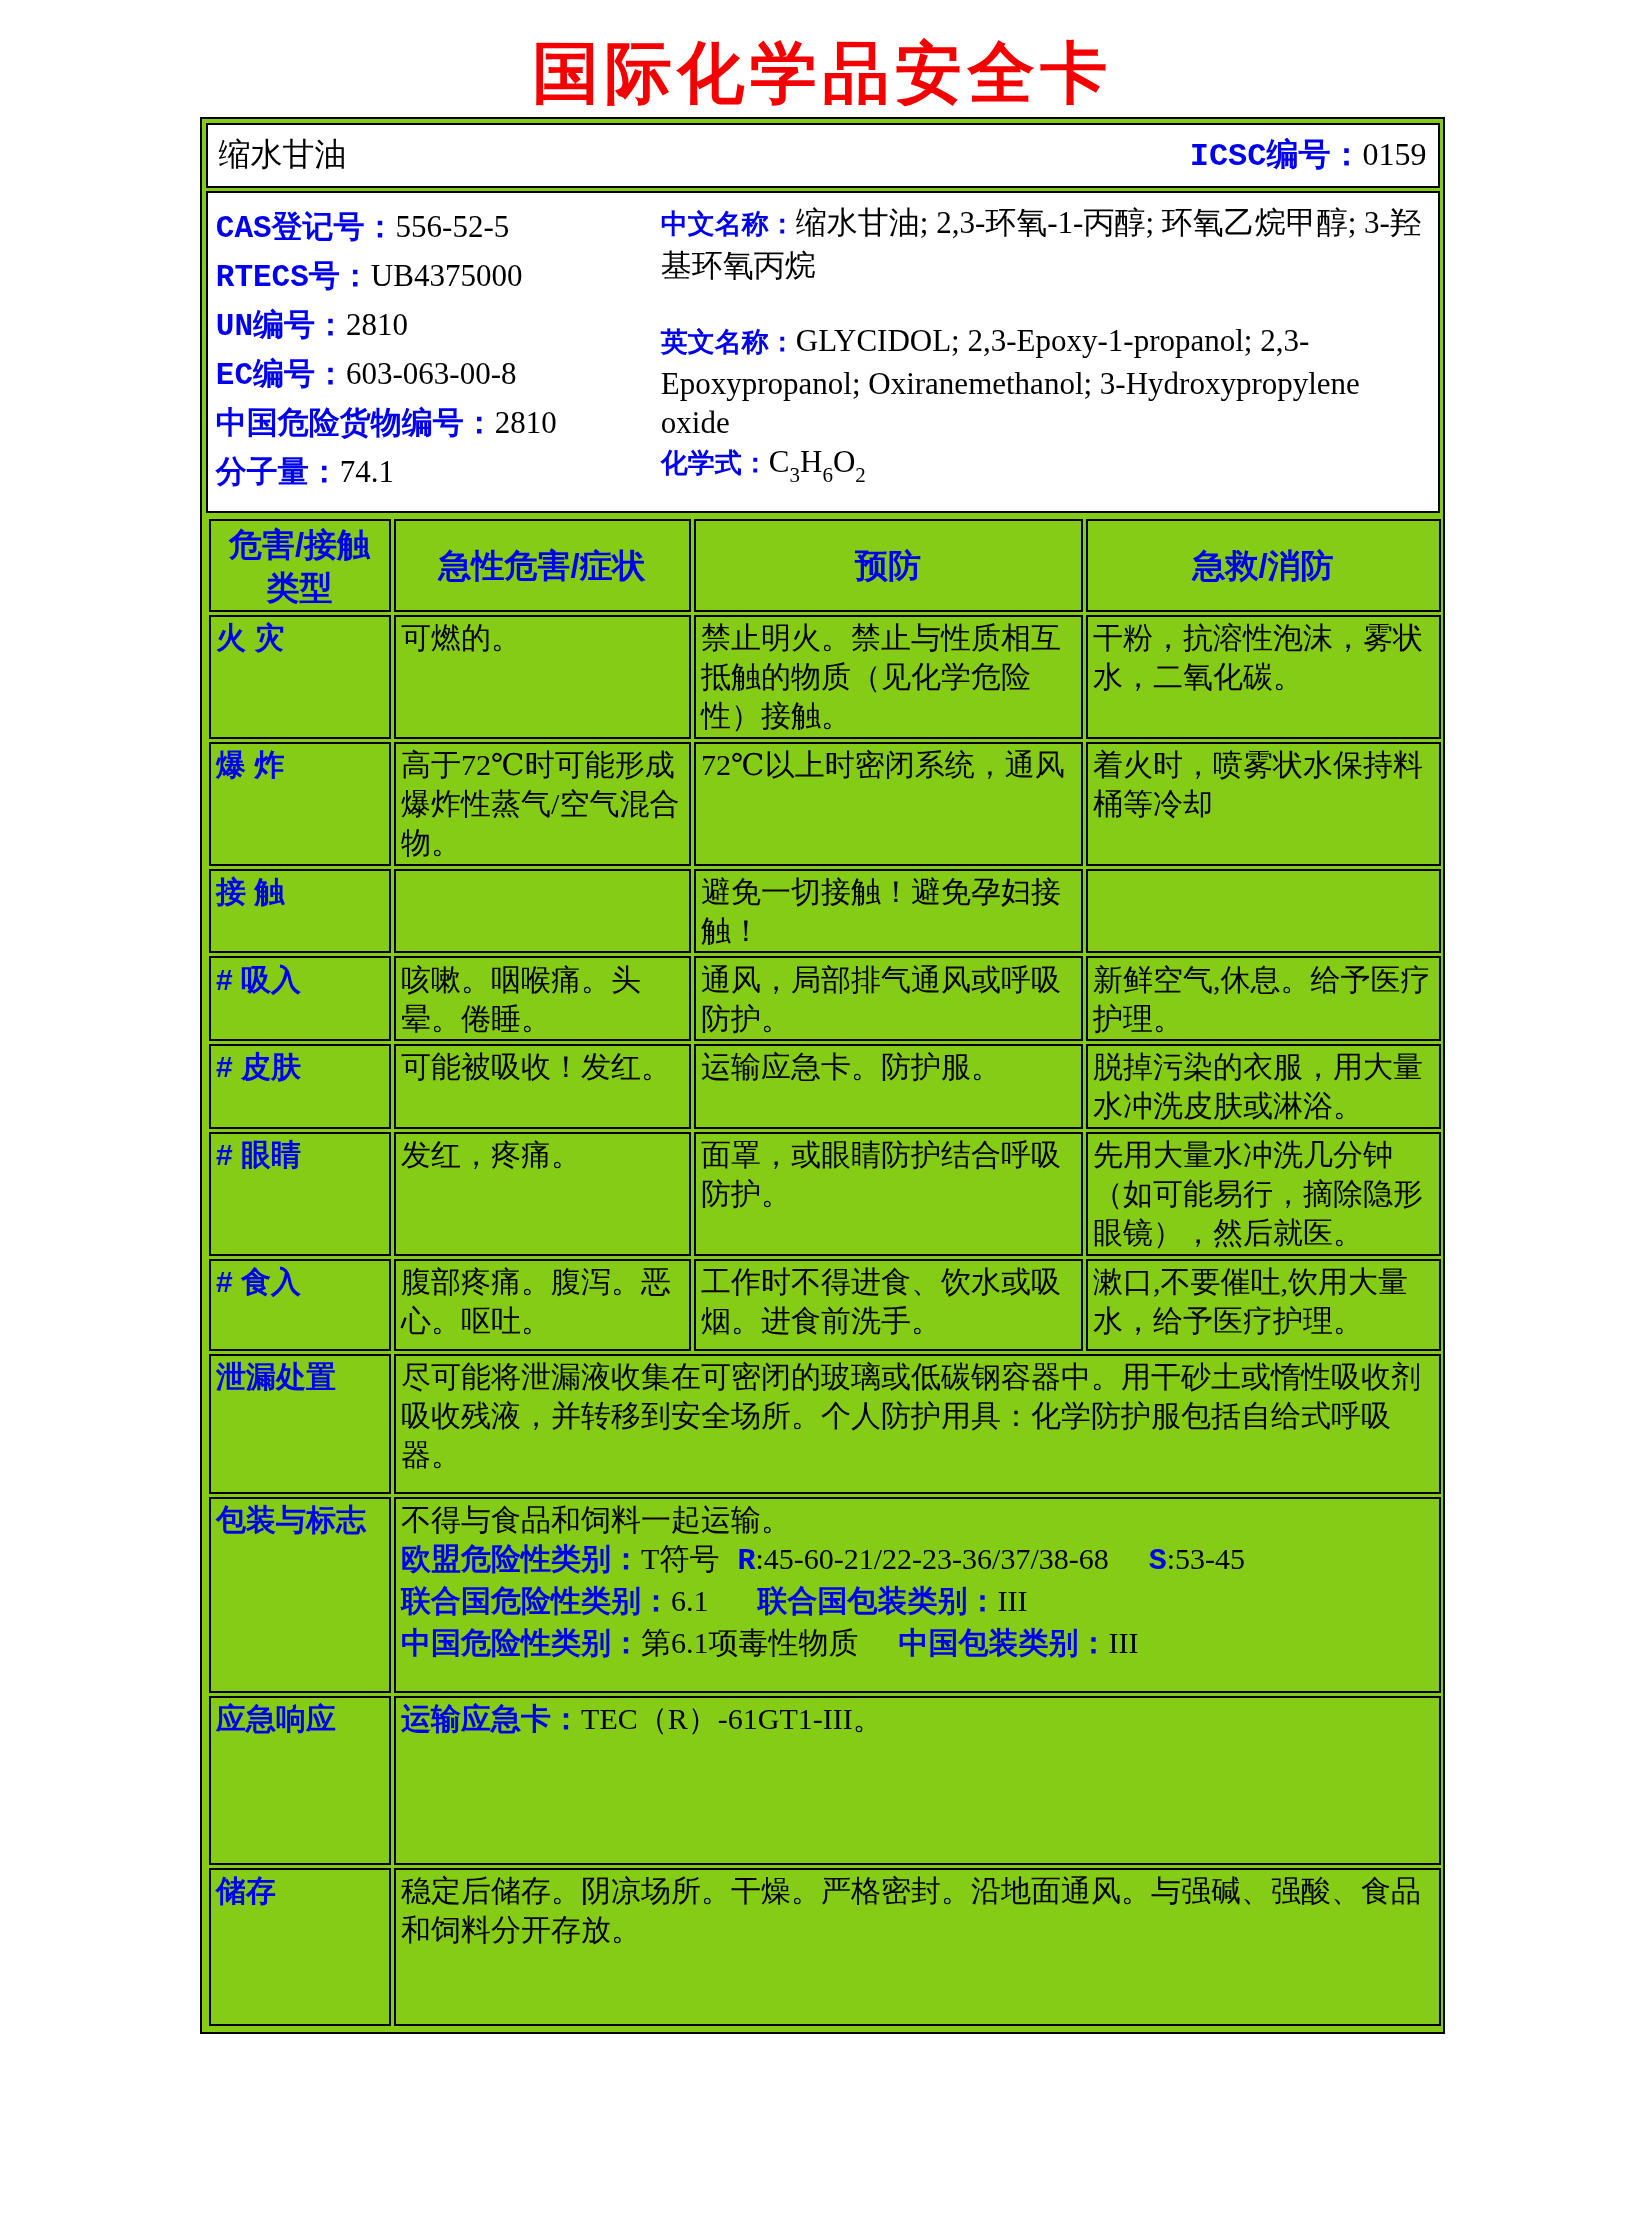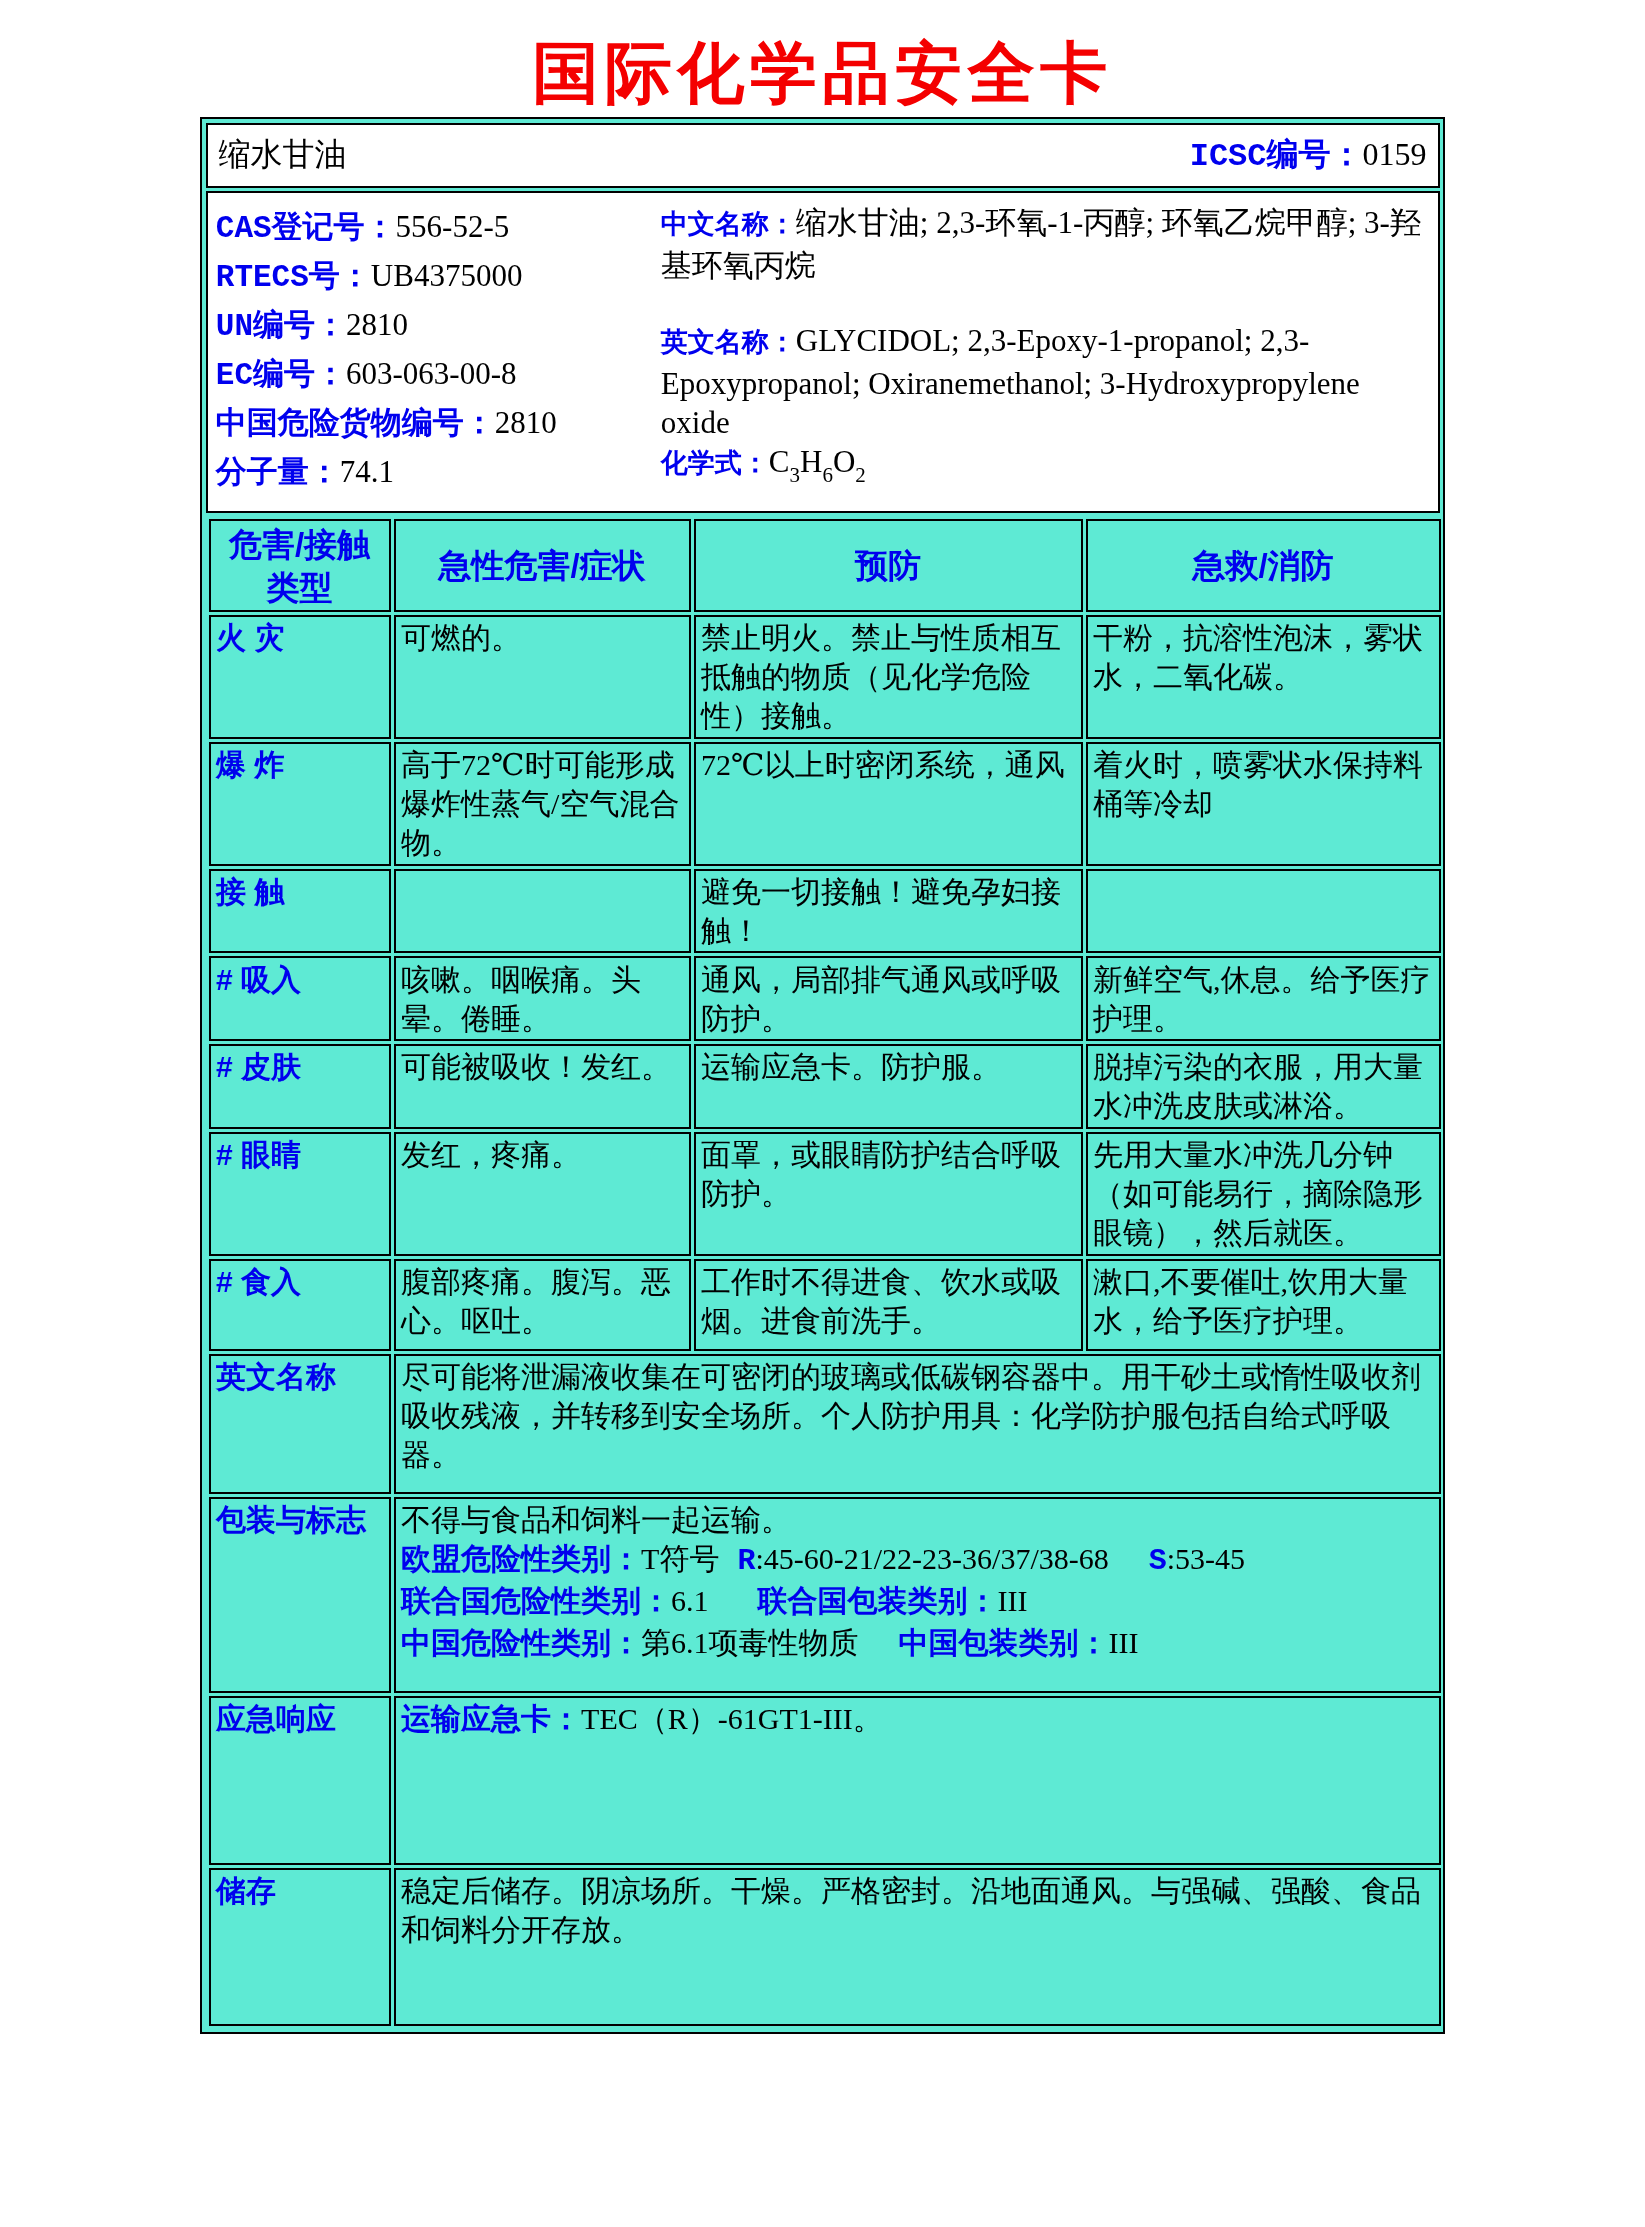--- a/index.html
+++ b/index.html
@@ -9,21 +9,21 @@
     width:1646px; height:2227px; background:#ffffff; position:relative;
     font-family:"Liberation Serif","DejaVu Serif",serif; color:var(--ink);
   }
   .page-title {
     position:absolute; top:28px; left:200px; width:1245px;
     text-align:center; font-size:67px; font-weight:bold; color:var(--red);
     letter-spacing:5.6px; font-family:"DejaVu Serif","Liberation Serif",serif;
   }
   .card {
     position:absolute; left:200px; top:117px; width:1245px;
-    border:2.8px solid var(--ink); padding:3.5px; background:#5eead4;
+    border:2.8px solid var(--ink); padding:3.5px; background:#84cc16;
   }
   .block { border:2.1px solid var(--ink); margin-bottom:3.5px; background:#fff; }
   .blue {
     color:var(--blue); font-weight:bold;
     font-family:Liberation Mono, monospace;
     margin-top:18px;
   }
   
   .head-strip {
     height:65px; display:flex; justify-content:space-between; align-items:center;
@@ -155,21 +155,21 @@
       <td>面罩，或眼睛防护结合呼吸防护。</td>
       <td>先用大量水冲洗几分钟（如可能易行，摘除隐形眼镜），然后就医。</td>
     </tr>
     <tr>
       <td class="rowlbl h-ing"># 食入</td>
       <td>腹部疼痛。腹泻。恶心。呕吐。</td>
       <td>工作时不得进食、饮水或吸烟。进食前洗手。</td>
       <td>漱口,不要催吐,饮用大量水，给予医疗护理。</td>
     </tr>
     <tr>
-      <td class="rowlbl h-spill">英文名称</td>
+      <td class="rowlbl h-spill">泄漏处置</td>
       <td colspan="3" class="lh70">尽可能将泄漏液收集在可密闭的玻璃或低碳钢容器中。用干砂土或惰性吸收剂吸收残液，并转移到安全场所。个人防护用具：化学防护服包括自给式呼吸器。</td>
     </tr>
     <tr>
       <td class="rowlbl h-pack">包装与标志</td>
       <td colspan="3" class="lh70">
         <p>不得与食品和饲料一起运输。</p>
         <p><span class="blue">欧盟危险性类别：</span><span>T符号</span><span class="gap-s"></span><span class="blue">R</span><span>:45-60-21/22-23-36/37/38-68</span><span class="gap-m"></span><span class="blue">S</span><span>:53-45</span></p>
         <p><span class="blue">联合国危险性类别：</span><span>6.1</span><span class="gap-l"></span><span class="blue">联合国包装类别：</span><span>III</span></p>
         <p><span class="blue">中国危险性类别：</span><span>第6.1项毒性物质</span><span class="gap-m"></span><span class="blue">中国包装类别：</span><span>III</span></p>
       </td>

